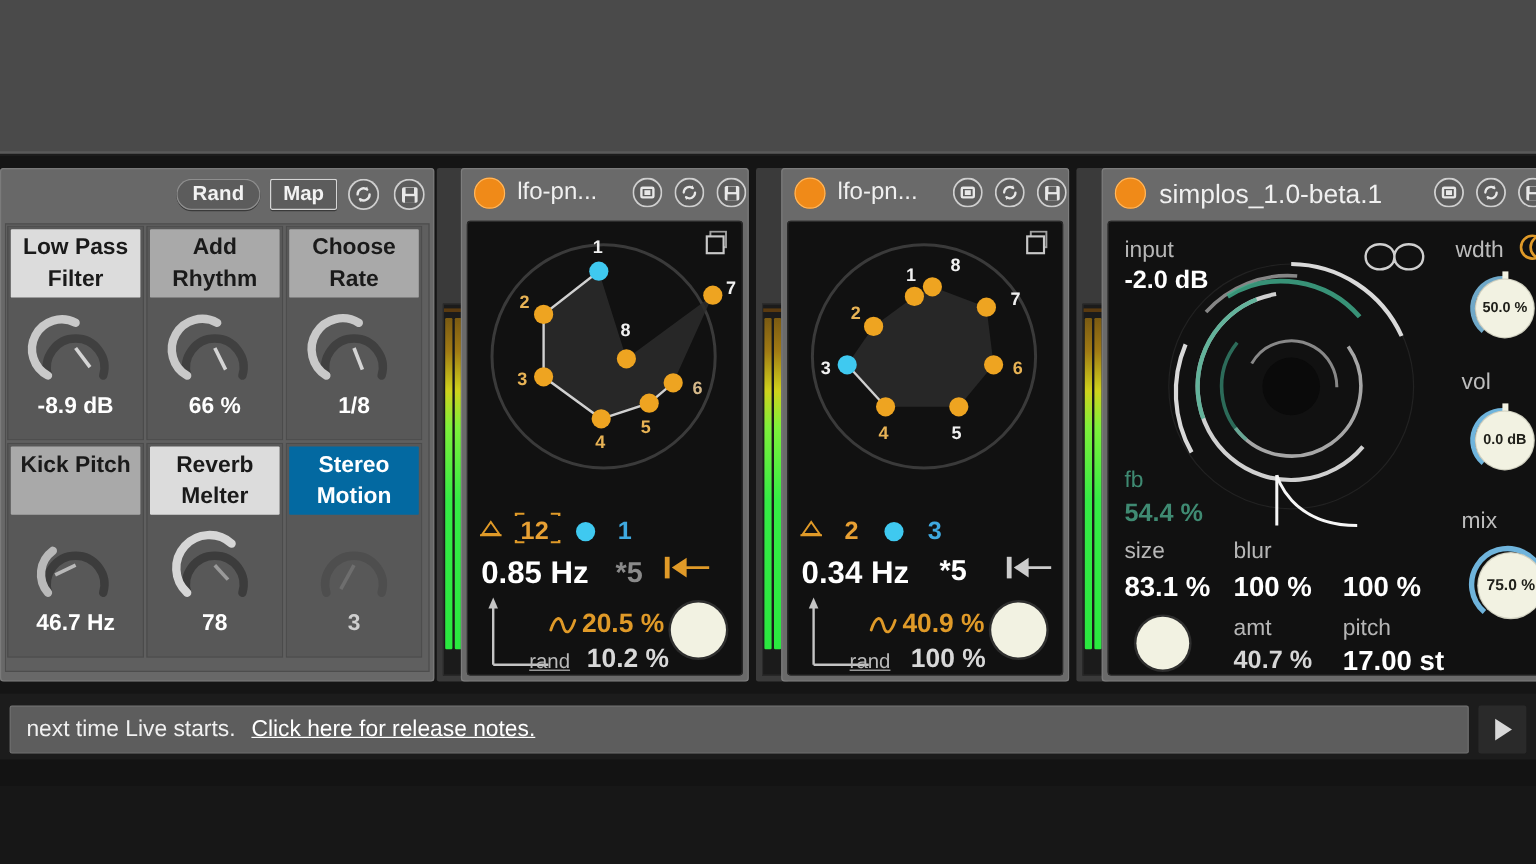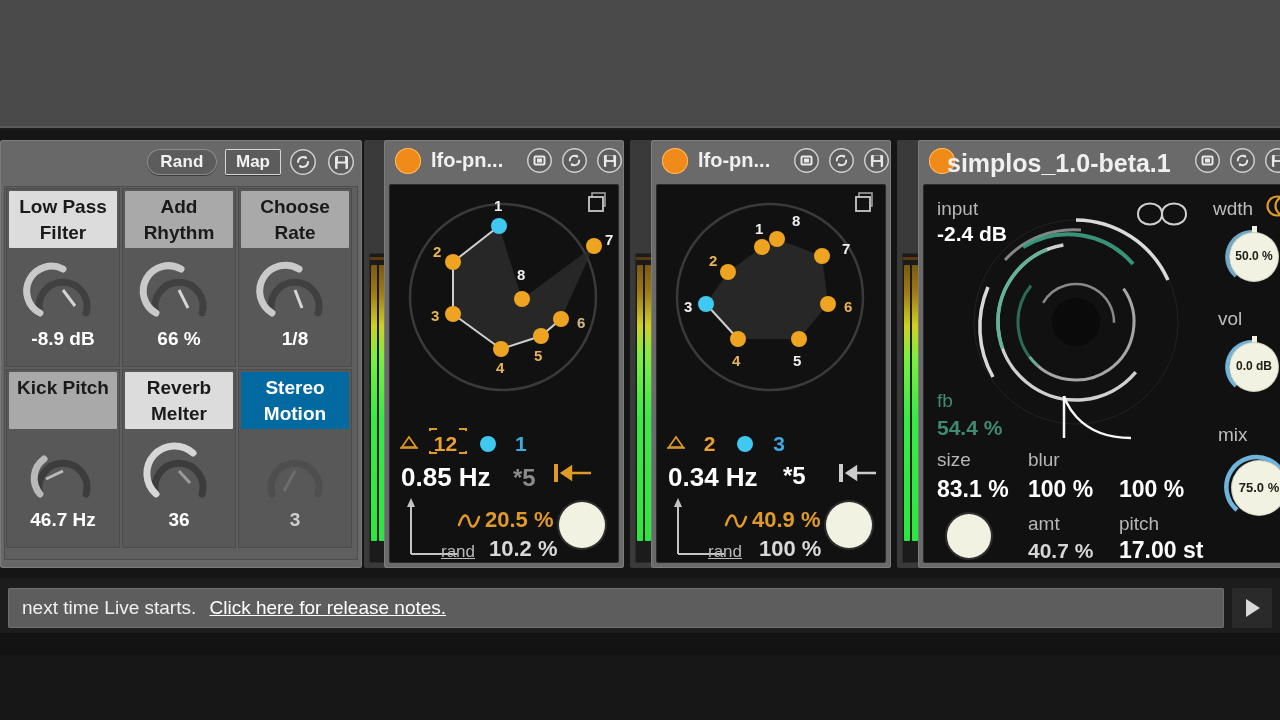--- a/index.html
+++ b/index.html
@@ -50,21 +50,21 @@
      background:linear-gradient(to bottom,#7a5a12 0%,#a07a14 10%,#cfd21c 22%,#7ef03a 33%,#35ec45 55%,#2ae83f 100%);}
   .meter .bar.b2{left:10px;}
   .meter-gutter{position:absolute;width:28px;top:140px;height:428px;background:#3a3a3a;border-radius:2px;}
 
   
   .m4l{position:absolute;top:140px;height:428px;background:#6a6a6a;border-radius:3px;
        box-shadow:inset 0 0 0 1px #7d7d7d;}
   .m4l-head{position:absolute;left:0;top:0;height:42px;width:100%;}
   .m4l-dot{position:absolute;left:11px;top:8px;width:26px;height:26px;border-radius:50%;
            background:#f08a18;box-shadow:inset 0 0 0 1px #ffb860;}
-  .m4l-title{position:absolute;top:9px;color:#f0f0f0;font-size:20px;font-weight:bold;
+  .m4l-title{position:absolute;top:9px;color:#f0f0f0;font-size:20px;font-weight:normal;
              white-space:nowrap;overflow:hidden;}
   .m4l-body{position:absolute;background:#111111;border-radius:3px;
             box-shadow:inset 0 0 0 1px #2a2a2a;}
   .lfo-svg{position:absolute;left:0;top:0;}
   .dupicon{position:absolute;width:22px;height:22px;}
 
   .lfo-row1{position:absolute;font-size:21px;font-weight:bold;}
   .val-orange{color:#e8a033;}
   .val-blue{color:#3fa9e0;}
 
@@ -180,21 +180,21 @@
 
       <div class="cell" style="left:118px;top:183px;">
         <div class="cell-title bright">Reverb Melter</div>
         <div class="knobwrap">
           <svg width="114" height="80" viewBox="0 0 114 80">
             <path d="M34 63 A24 24 0 1 1 80 63" stroke="#3c3c3c" stroke-width="7" fill="none" stroke-linecap="round"></path>
             <path d="M34 63 A24 24 0 0 1 71 22" stroke="#d6d6d6" stroke-width="7" fill="none" stroke-linecap="round"></path>
             <line x1="57" y1="40" x2="68" y2="52" stroke="#9a9a9a" stroke-width="3"></line>
           </svg>
         </div>
-        <div class="cell-val">36</div>
+        <div class="cell-val">78</div>
       </div>
 
       <div class="cell" style="left:234px;top:183px;">
         <div class="cell-title dark">Stereo Motion</div>
         <div class="knobwrap">
           <svg width="114" height="80" viewBox="0 0 114 80">
             <path d="M34 63 A24 24 0 1 1 80 63" stroke="#4e4e4e" stroke-width="7" fill="none" stroke-linecap="round"></path>
             <line x1="57" y1="40" x2="46" y2="60" stroke="#6e6e6e" stroke-width="3"></line>
           </svg>
         </div>
@@ -432,21 +432,21 @@
   <div class="meter-gutter" style="left:897px;"></div>
   <div class="meter" style="left:902px;">
     <div class="tick"></div>
     <div class="bar"></div>
     <div class="bar b2"></div>
   </div>
 
   <div class="m4l" style="left:918px;width:370px;">
     <div class="m4l-head">
       <div class="m4l-dot"></div>
-      <div class="m4l-title" style="left:29px;width:250px;font-size:25px;">simplos_1.0-beta.1</div>
+      <div class="m4l-title" style="left:48px;width:250px;font-size:22px;">simplos_1.0-beta.1</div>
       <div class="circicon" style="left:277px;top:8px;width:25px;height:25px;">
         <svg width="15" height="15" viewBox="0 0 15 15">
             <rect x="2.5" y="3.5" width="10" height="8" rx="1" fill="none" stroke="#e8e8e8" stroke-width="2"></rect>
             <rect x="5" y="5.5" width="5" height="4" fill="#e8e8e8"></rect>
           </svg>
       </div>
       <div class="circicon" style="left:312px;top:8px;width:25px;height:25px;">
         <svg width="17" height="17" viewBox="0 0 18 18">
             <path d="M4 9a5 5 0 0 1 8-4M14 9a5 5 0 0 1-8 4" stroke="#e8e8e8" stroke-width="2" fill="none" stroke-linecap="round"></path>
           <path d="M12 2.5l.6 3-3-.3zM6 15.5l-.6-3 3 .3z" fill="#e8e8e8"></path>
@@ -457,21 +457,21 @@
             <rect x="1" y="1" width="13" height="13" rx="1.5" fill="#e8e8e8"></rect>
             <rect x="4" y="1.5" width="7" height="5" fill="#5d5d5d"></rect>
           <rect x="3.5" y="8.5" width="8" height="5.5" fill="#5d5d5d"></rect>
           </svg>
       </div>
     </div>
 
     <div class="m4l-body" style="left:5px;top:44px;width:362px;height:379px;">
 
       <div class="sp-lbl" style="left:14px;top:14px;">input</div>
-      <div class="sp-val" style="left:14px;top:38px;">-2.4 dB</div>
+      <div class="sp-val" style="left:14px;top:38px;">-2.0 dB</div>
 
       <div style="position:absolute;left:195px;top:10px;">
         <svg width="88" height="40" viewBox="0 0 88 40">
           <path d="M44 20 C44 6, 20 6, 20 20 C20 34, 44 34, 44 20 C44 6, 68 6, 68 20 C68 34, 44 34, 44 20 Z" fill="none" stroke="#cfcfcf" stroke-width="2"></path>
         </svg>
       </div>
 
       <div style="position:absolute;left:40px;top:18px;">
         <svg width="230" height="240" viewBox="0 0 230 240">
           <circle cx="113" cy="120" r="102" fill="none" stroke="#222" stroke-width="1"></circle>

